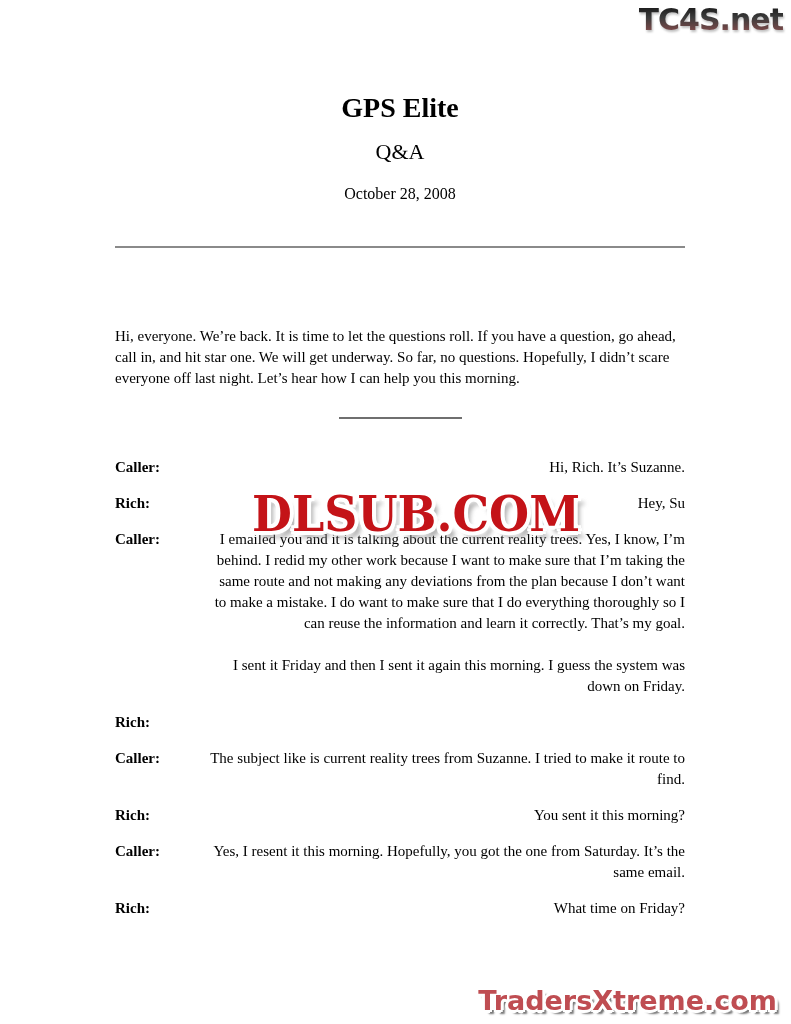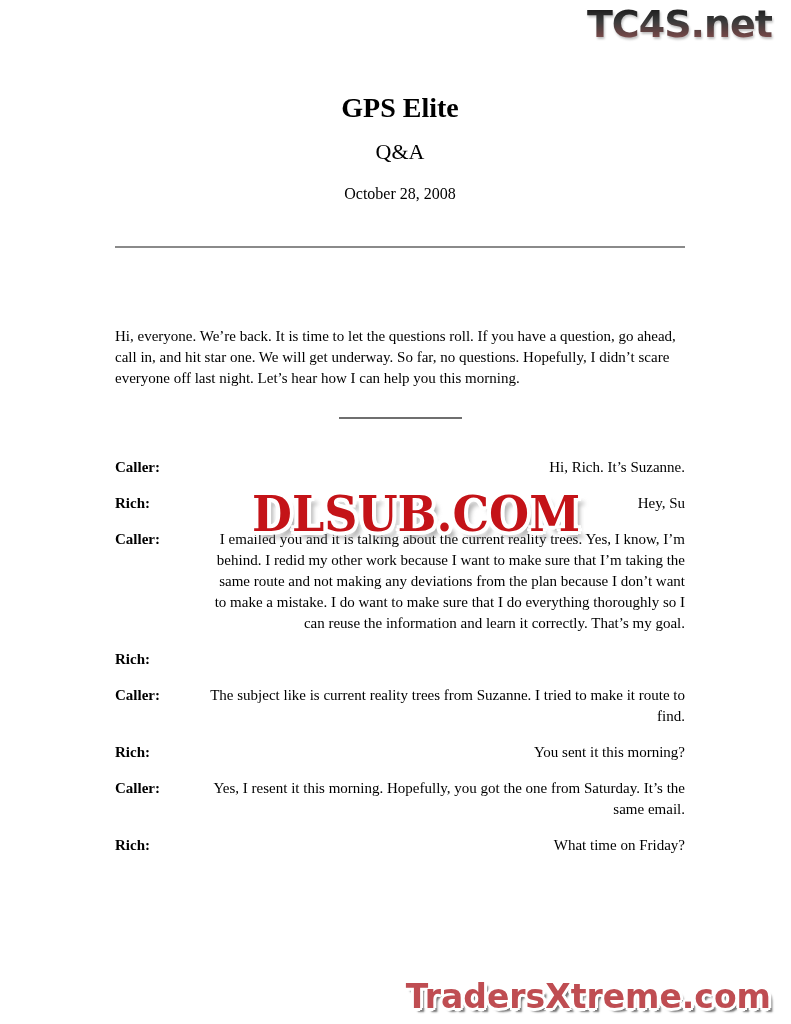--- a/index.html
+++ b/index.html
@@ -4,23 +4,23 @@
 <style>
   html,body{margin:0;padding:0;}
   body{
     width:791px;height:1024px;position:relative;overflow:hidden;
     background:#ffffff;
     font-family:"Liberation Serif", serif;
     color:#000;
   }
   
   .tc4s{
-    position:absolute;top:2px;right:19px;
+    position:absolute;top:2px;right:8px;
     font-family:"DejaVu Sans", sans-serif;
-    font-weight:900;font-size:38px;letter-spacing:-1px;
+    font-weight:900;font-size:30px;letter-spacing:-1px;
     background:linear-gradient(180deg,#1c1c1c 15%,#3c3c3c 45%,#6e4646 75%,#9a6262 95%);
     -webkit-background-clip:text;background-clip:text;color:transparent;
     filter:drop-shadow(1px 2px 1px rgba(0,0,0,0.25));
   }
   
   .content{position:absolute;left:115px;top:0;width:570px;}
   .doc-header{margin-top:92px;text-align:center;}
   .title{font-size:28px;font-weight:bold;margin:8px;}
   .subtitle{font-size:22px;font-weight:normal;margin:15px 0 0 0;}
   .docdate{font-size:16px;margin:20px 0 0 0;}
@@ -44,23 +44,23 @@
     font-weight:900;font-size:46px;letter-spacing:0px;
     color:#c41318;white-space:nowrap;
     text-shadow:
       -3px -3px 0 #fff, 3px -3px 0 #fff, -3px 3px 0 #fff, 3px 3px 0 #fff,
       -4px 0 0 #fff, 4px 0 0 #fff, 0 -4px 0 #fff, 0 4px 0 #fff,
       6px 7px 4px rgba(140,140,140,0.65);
     transform:scaleY(1.05);
   }
   
   .txtreme{
-    position:absolute;right:20px;bottom:8px;z-index:6;
+    position:absolute;right:14px;bottom:8px;z-index:6;
     font-family:"DejaVu Sans", sans-serif;
-    font-weight:bold;font-size:33px;letter-spacing:0px;
+    font-weight:bold;font-size:27px;letter-spacing:0px;
     color:#bf4d52;white-space:nowrap;
     text-shadow:
       -2px -2px 0 #fff, 2px -2px 0 #fff, -2px 2px 0 #fff, 2px 2px 0 #fff,
       -3px 0 0 #fff, 3px 0 0 #fff, 0 -3px 0 #fff, 0 3px 0 #fff,
       4px 4px 2px rgba(70,70,70,0.75);
     text-align: center;
   }
 </style>
 </head>
 <body>
@@ -94,20 +94,21 @@
     <span class="dlg-speaker">Rich:</span>
     <div class="dlg-speech">
       <p class="speech-p">Hey, Su</p>
     </div>
   </div>
 
   <div class="dlg-row">
     <span class="dlg-speaker">Caller:</span>
     <div class="dlg-speech">
       <p class="speech-p">I emailed you and it is talking about the current reality trees. Yes, I know, I’m behind. I redid my other work because I want to make sure that I’m taking the same route and not making any deviations from the plan because I don’t want to make a mistake. I do want to make sure that I do everything thoroughly so I can reuse the information and learn it correctly. That’s my goal.</p>
+    <p class="speech-p">I sent it Friday and then I sent it again this morning. I guess the system was down on Friday.</p>
         </div>
   </div>
 
   <div class="dlg-row">
     <span class="dlg-speaker">Rich:</span>
   </div>
 
   <div class="dlg-row">
     <span class="dlg-speaker">Caller:</span>
     <div class="dlg-speech">

